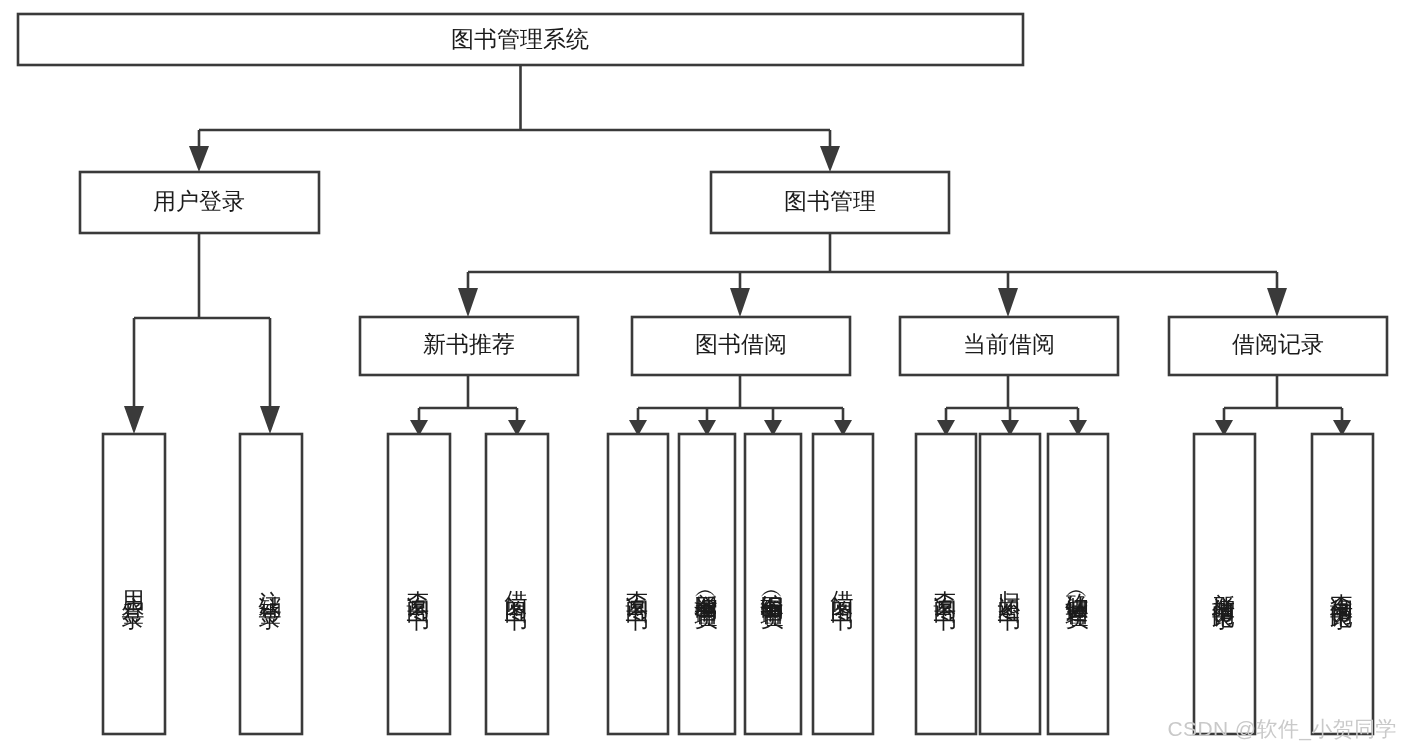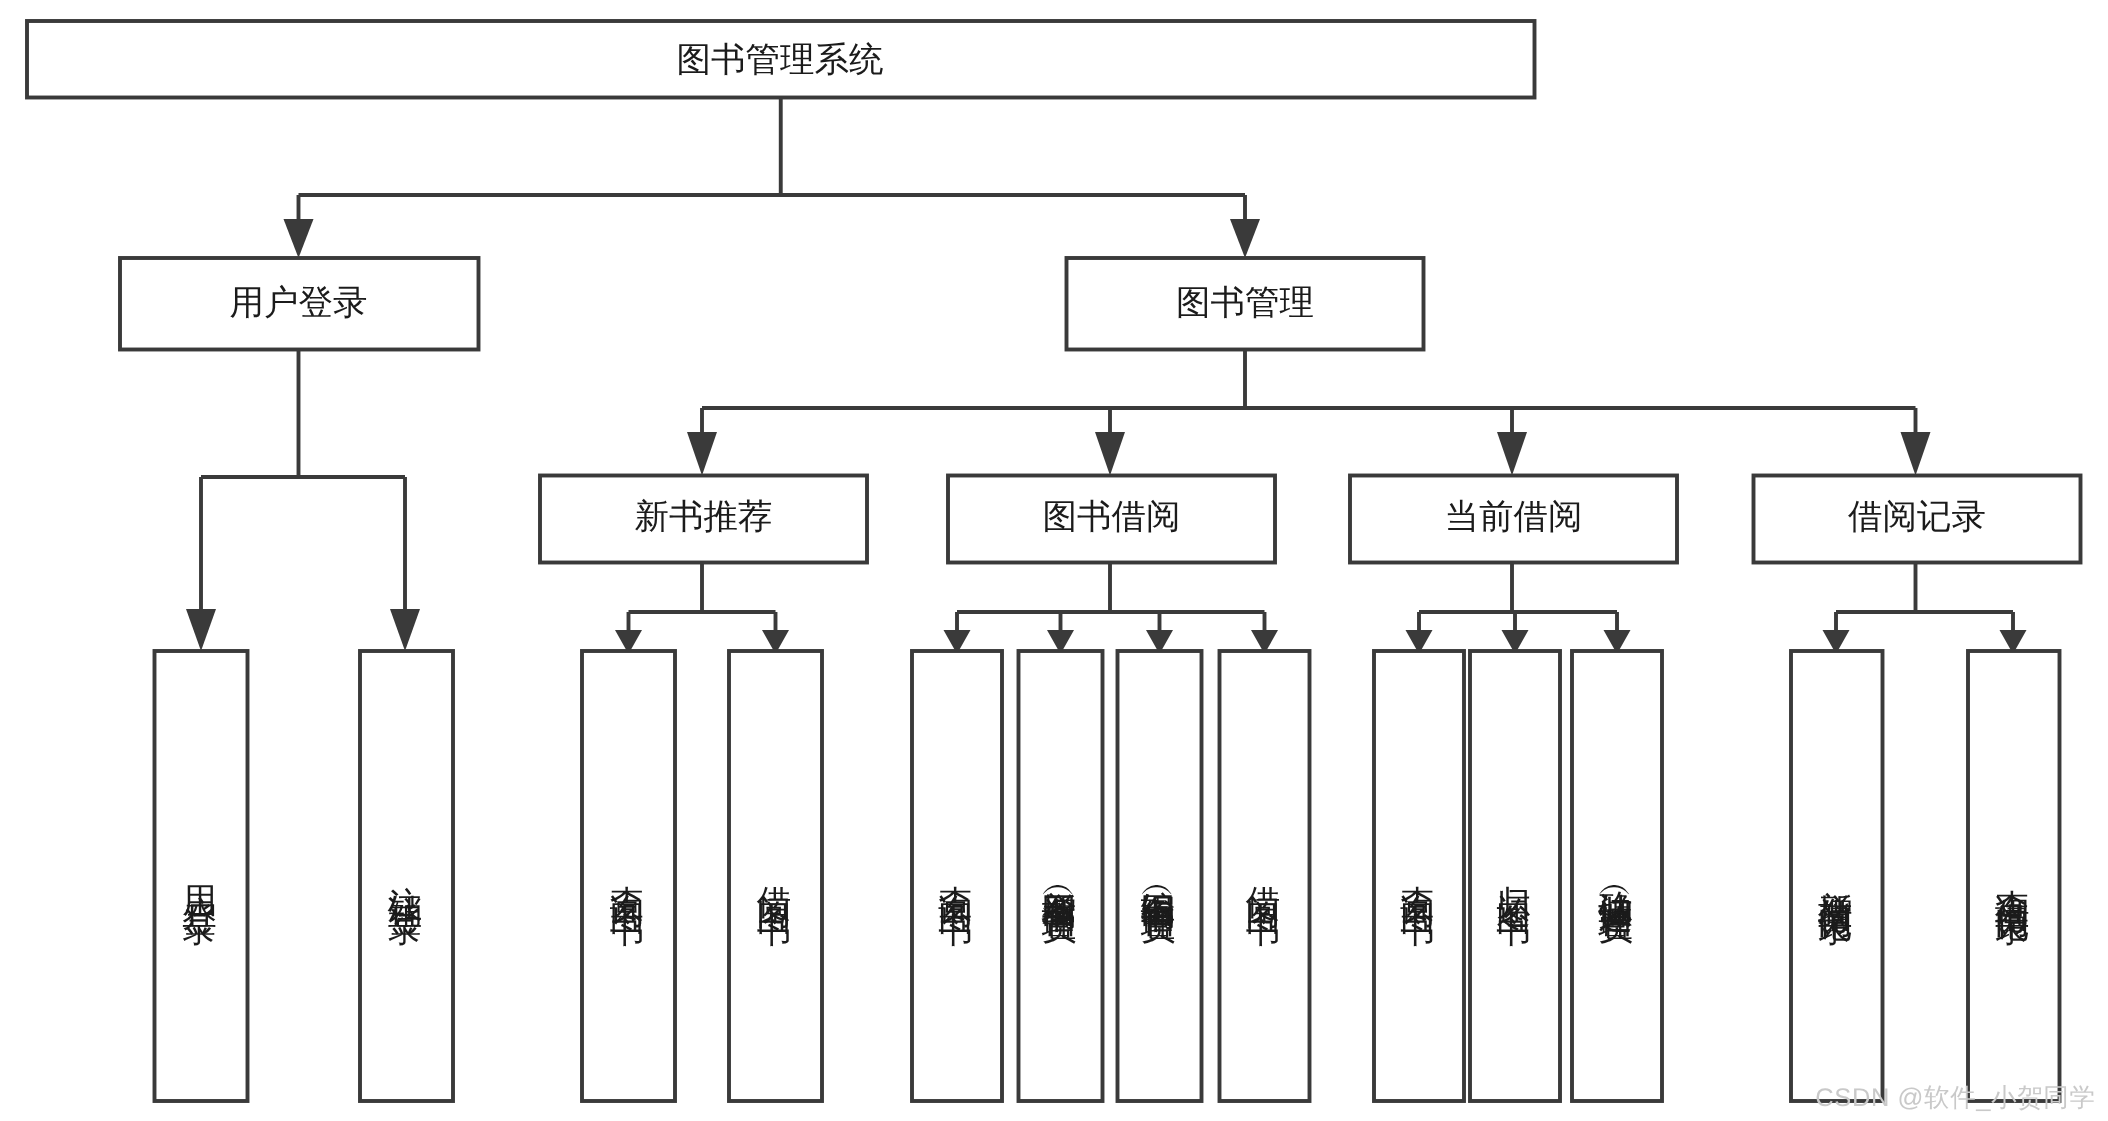--- a/index.html
+++ b/index.html
@@ -47,21 +47,21 @@
     font-family: "Liberation Sans", "DejaVu Sans", sans-serif;
     font-size: 23px;
     text-anchor: middle;
     dominant-baseline: middle;
   }
   .watermark-text {
     position: absolute;
     right: 8px;
     bottom: 4px;
     font-family: "Liberation Sans", "DejaVu Sans", sans-serif;
-    font-size: 17px;
+    font-size: 21px;
     color: #c9c9c9;
     white-space: nowrap;
     letter-spacing: 0.4px;
     pointer-events: none;
   }
 </style>
 </head>
 <body>
 
 <div id="diagram-root">

